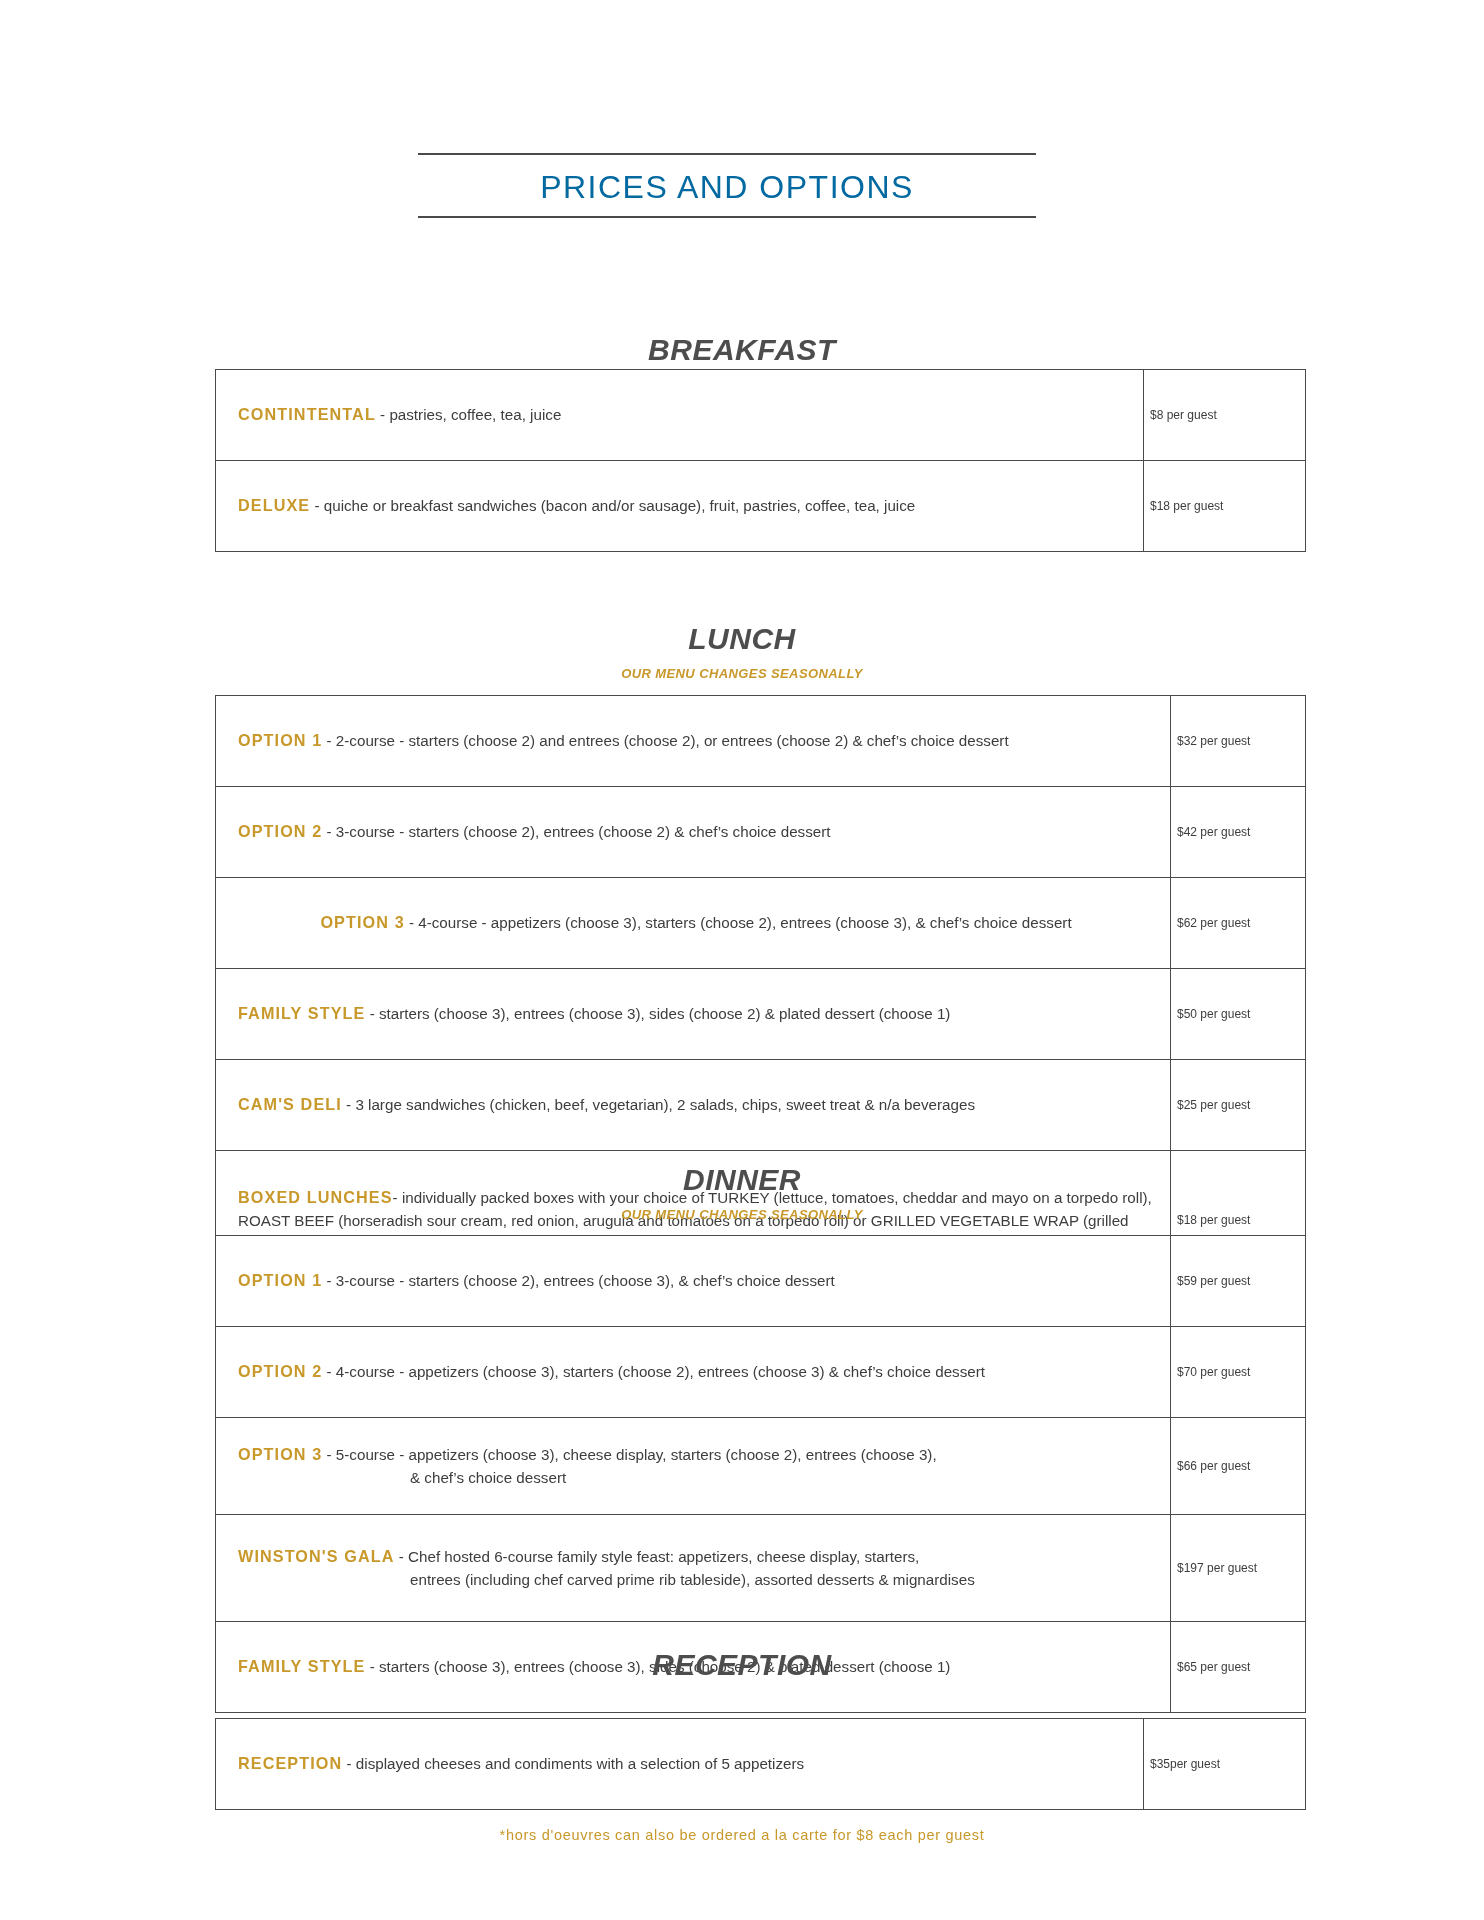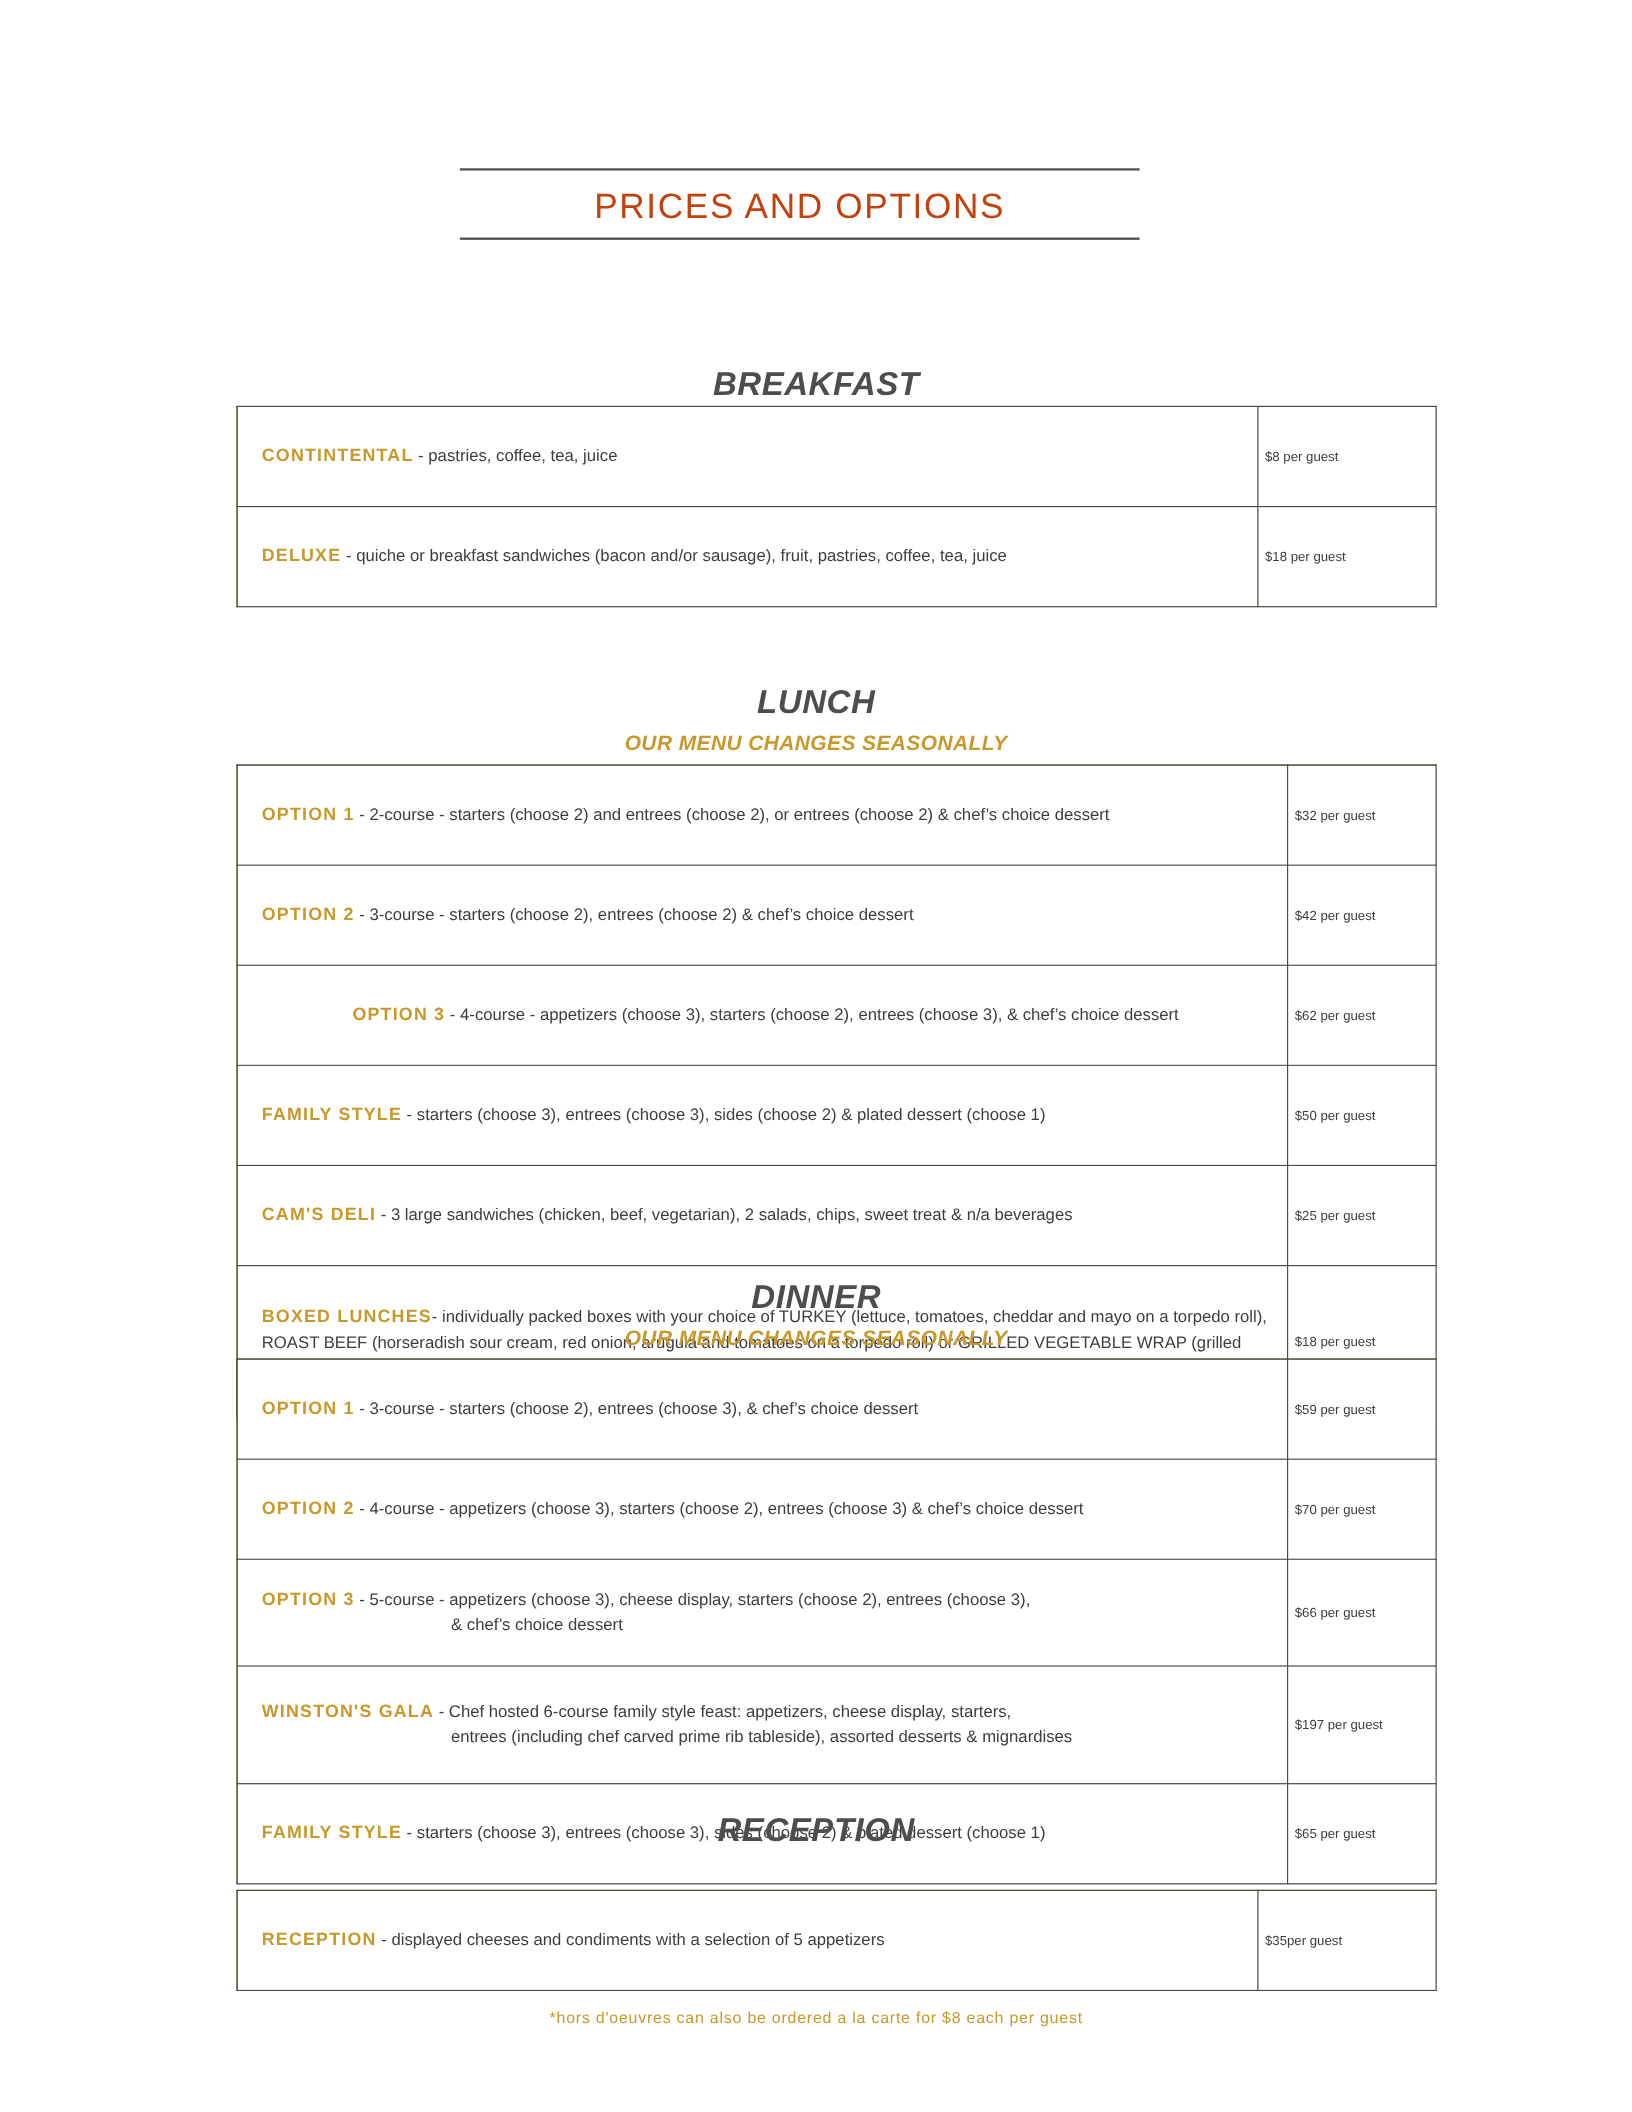--- a/index.html
+++ b/index.html
@@ -33,42 +33,42 @@
   }
   .title-rule {
     height: 2px;
     background: #4a4a4a;
     width: 100%;
   }
   .title-rule.bottom { margin-top: 0; }
   .doc-title {
     font-size: 32px;
     letter-spacing: 1.5px;
-    color: #c2410c;
+    color: #0369a1;
     font-weight: 400;
     padding: 14px 0 10px 0;
     font-family: "Liberation Sans", sans-serif;
   }
 
   
   .section-head {
     position: absolute;
     width: 100%;
     text-align: center;
     left: 0;
   }
   .section-head .name {
     font-size: 30px;
     font-style: italic;
     font-weight: 700;
     color: #4d4d4d;
     letter-spacing: 0.5px;
   }
   .section-head .sub {
-    font-size: 19px;
+    font-size: 13px;
     font-style: italic;
     font-weight: 700;
     color: #c8982a;
     letter-spacing: 0.4px;
     margin-top: 10px;
   }
 
   
   .menu-table {
     position: absolute;

